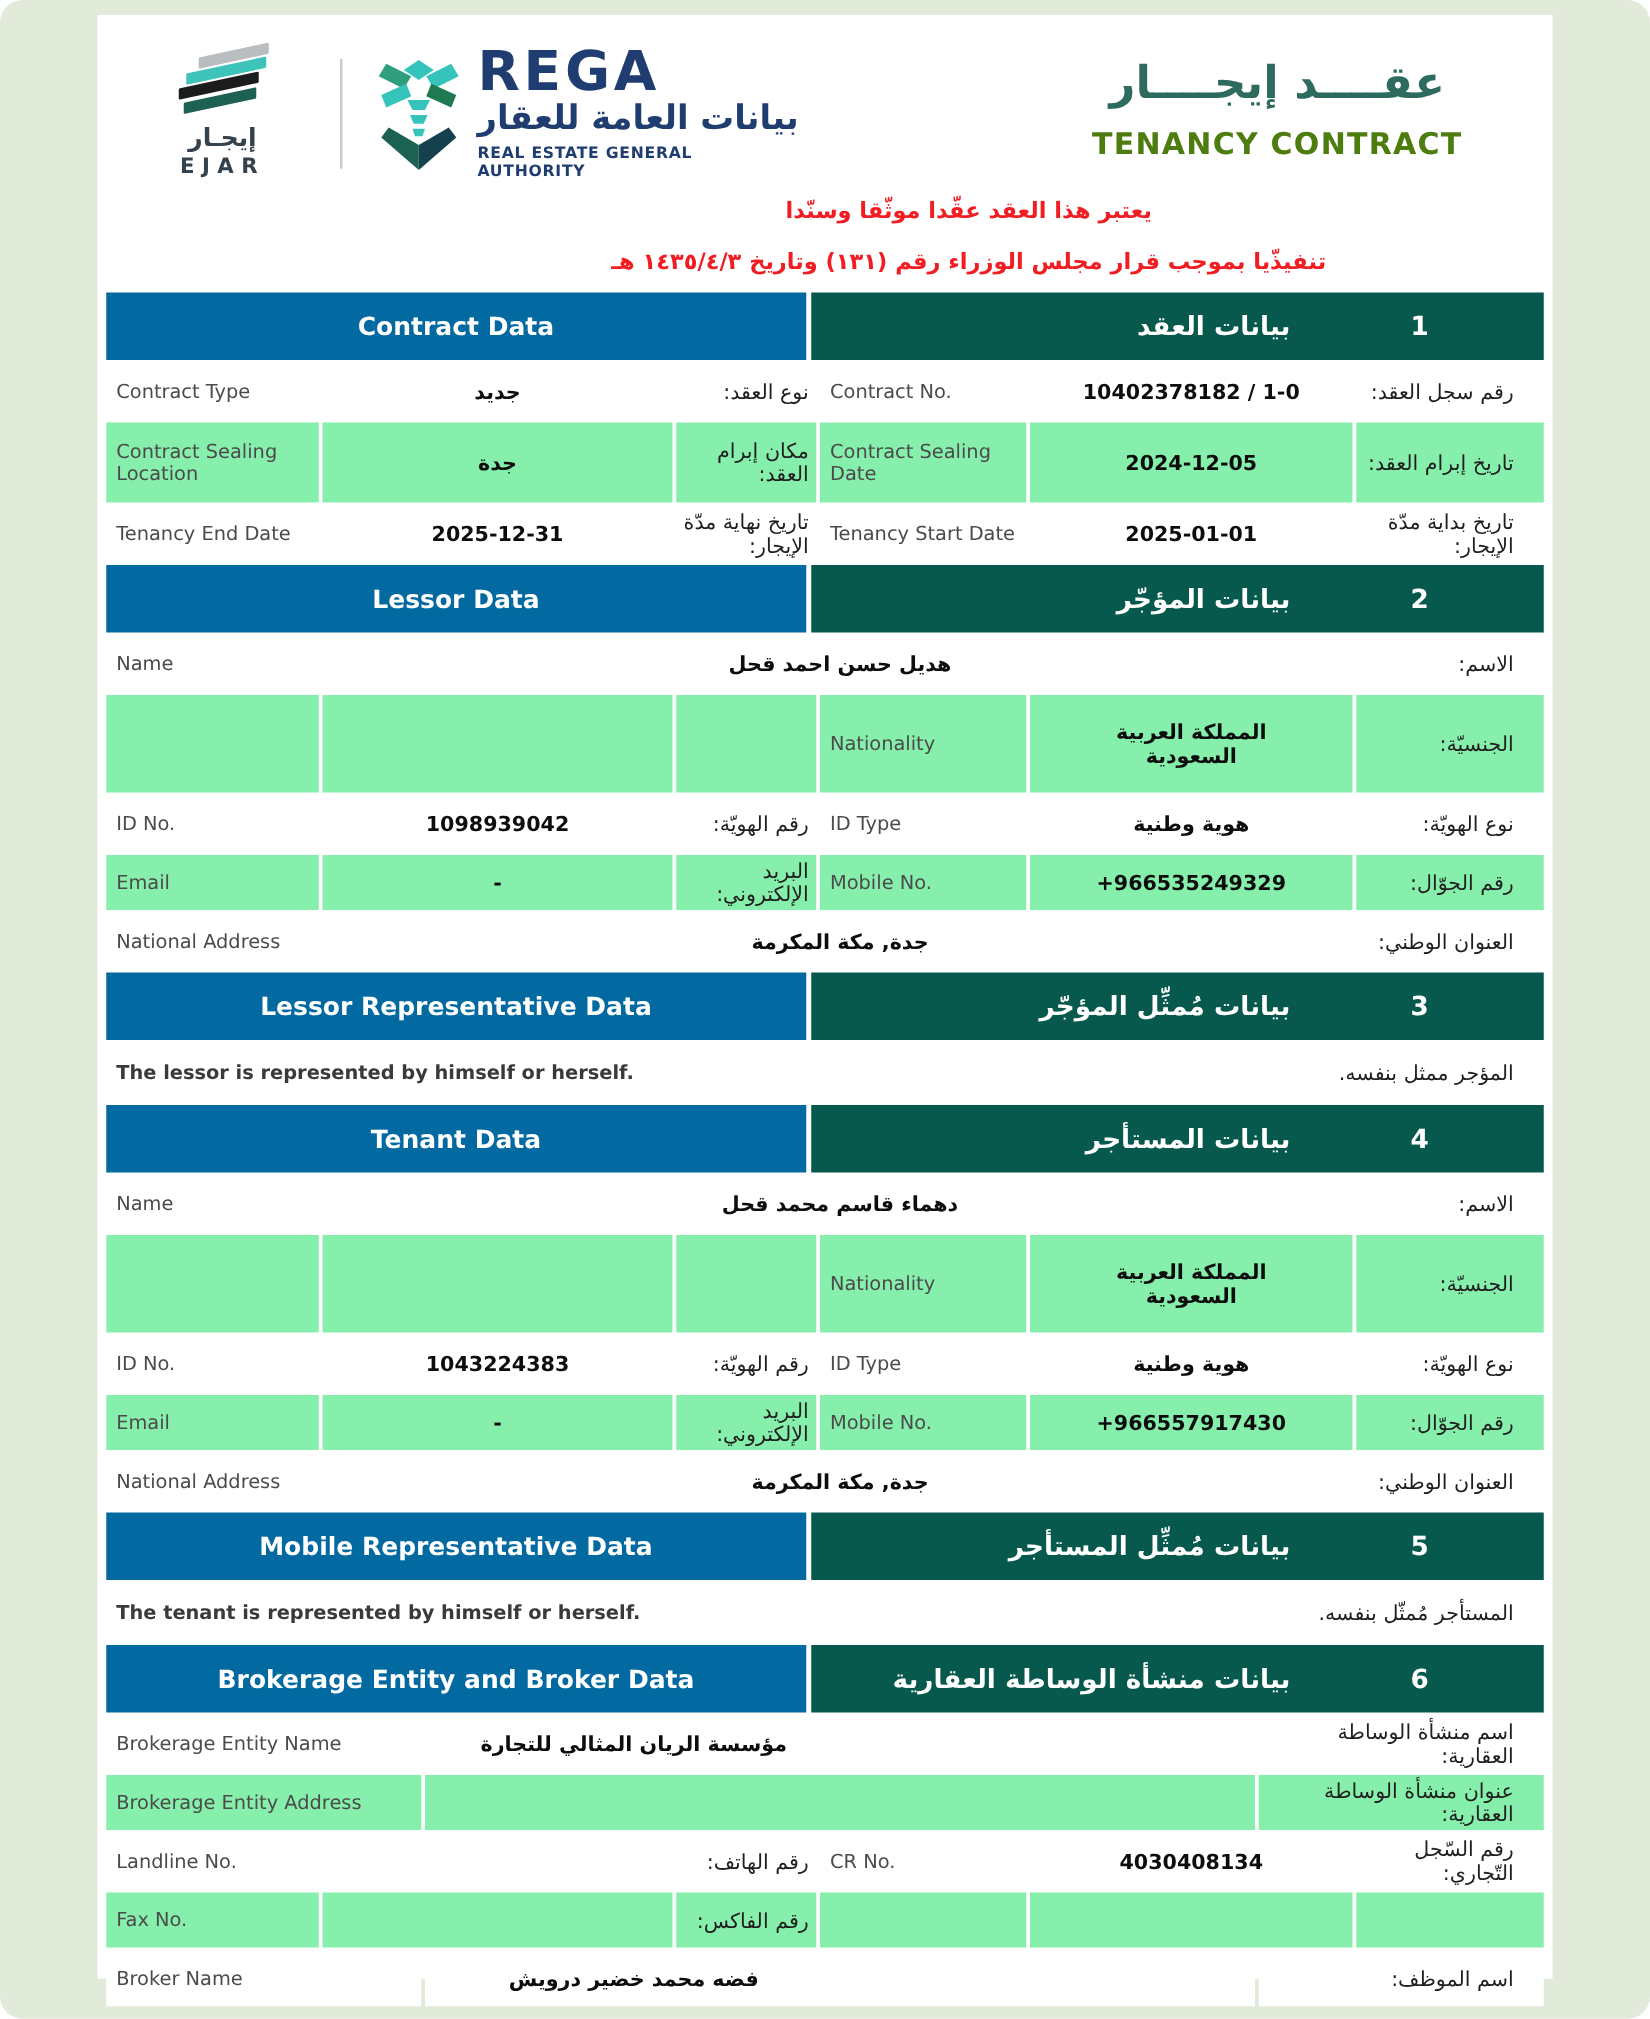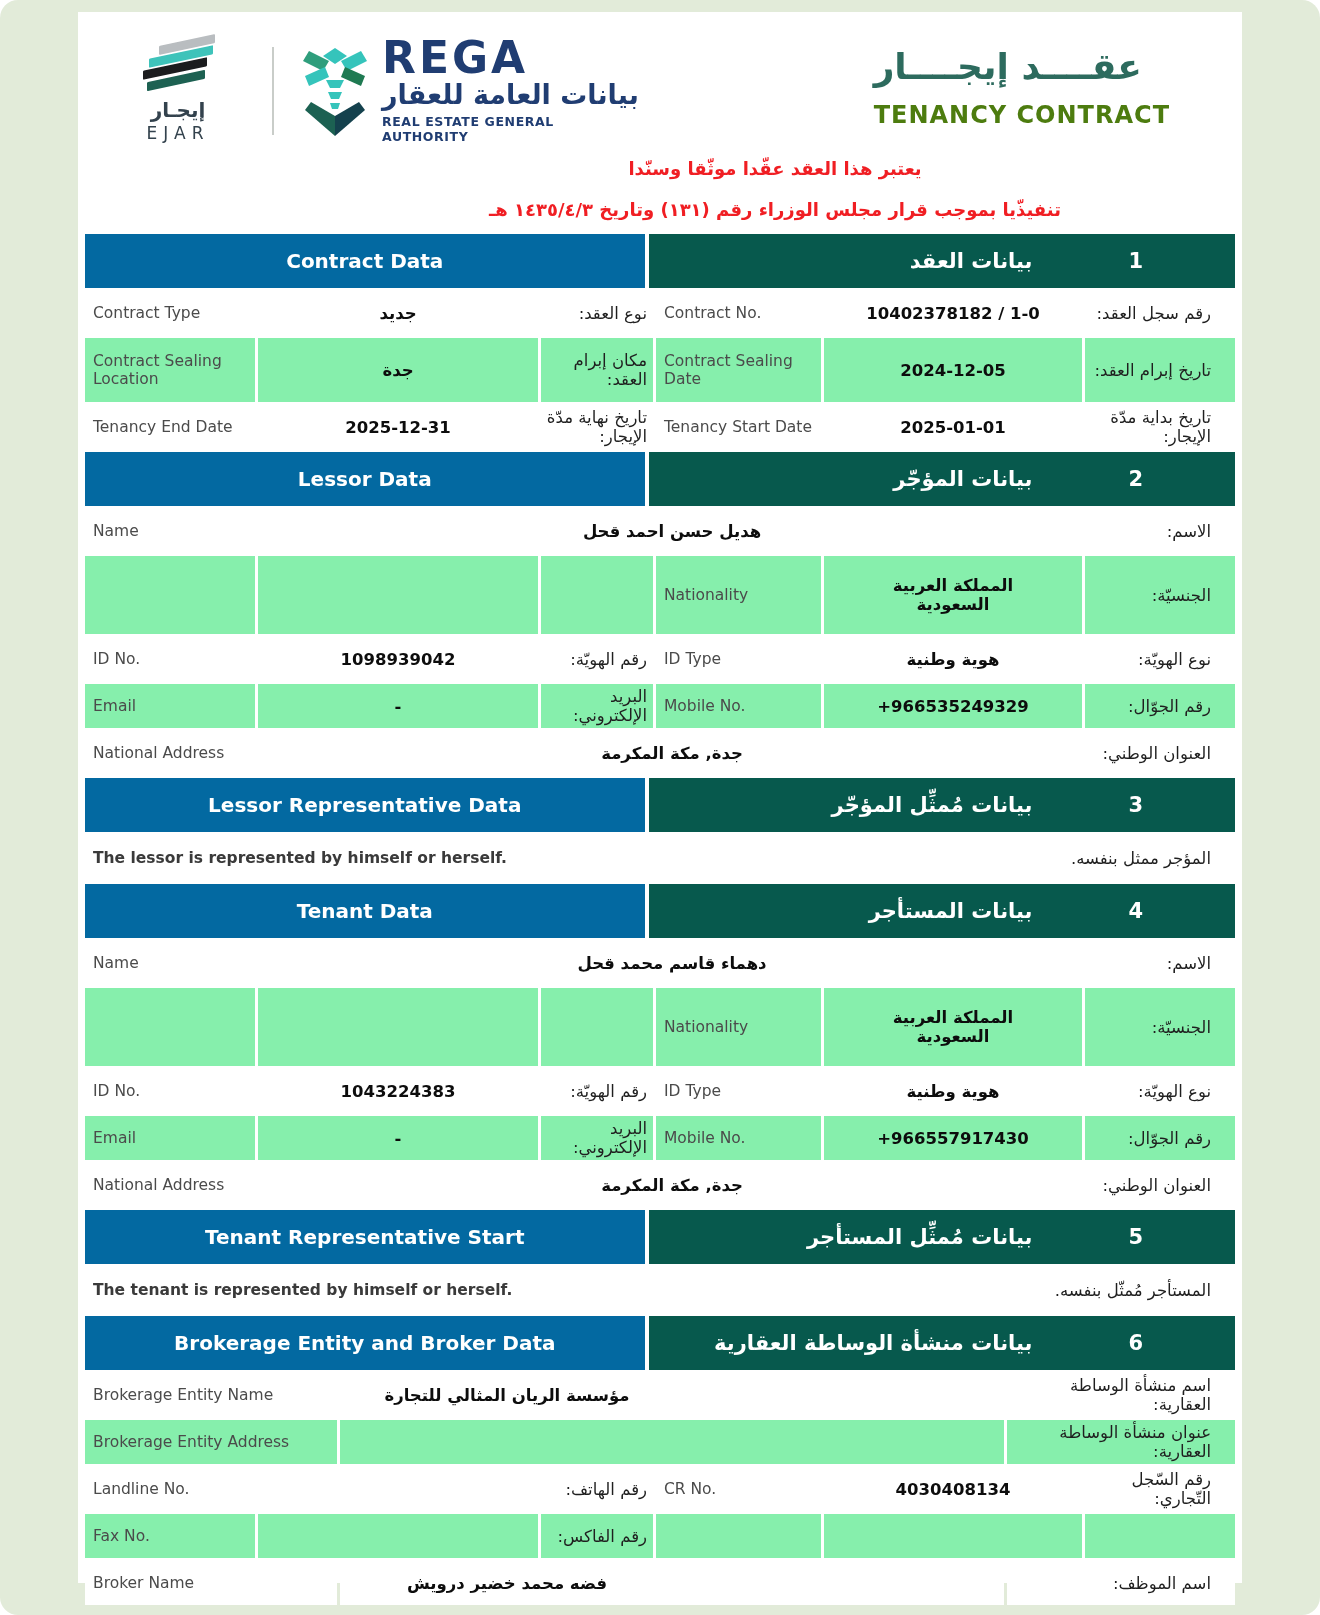--- a/index.html
+++ b/index.html
@@ -15,29 +15,29 @@
   .doc-header{position:relative;height:222px;}
   .logo-row{position:absolute;left:34px;top:26px;display:flex;align-items:center;gap:28px;}
   .ejar{display:flex;flex-direction:column;align-items:center;width:132px;}
   .ejar-stripes{width:78px;height:52px;margin-bottom:6px;}
   .stripe{height:9px;border-radius:1px;transform:skewY(-12deg);}
   .stripe.s1{background:#b9bdc0;width:56px;margin:0 0 3px 20px;}
   .stripe.s2{background:#3ec3ba;width:64px;margin:0 0 3px 10px;}
   .stripe.s3{background:#1b1c1e;width:64px;margin:0 0 3px 4px;}
   .stripe.s4{background:#1d6152;width:58px;margin:0 0 0 8px;}
   .ejar-ar{font-size:20px;font-weight:700;color:#33424d;letter-spacing:2px;}
-  .ejar-en{font-size:17px;font-weight:400;color:#33424d;letter-spacing:6px;margin-top:1px;}
+  .ejar-en{font-size:17px;font-weight:700;color:#33424d;letter-spacing:6px;margin-top:1px;}
   .logo-divider{width:2px;height:88px;background:#c9cdc9;}
   .rega{display:flex;align-items:center;gap:14px;}
   .rega-icon{width:66px;height:90px;}
   .rega-text{display:flex;flex-direction:column;width:258px;}
   .rega-name{font-size:44px;line-height:40px;font-weight:700;color:#203d72;letter-spacing:3px;}
   .rega-ar{font-size:27px;font-weight:700;color:#203d72;text-align:left;direction:rtl;line-height:34px;}
   .rega-en{font-size:12.5px;font-weight:700;color:#203d72;letter-spacing:0.6px;margin-top:2px;}
-  .title-block{position:absolute;right:72px;top:34px;text-align:left;}
+  .title-block{position:absolute;right:72px;top:34px;text-align:center;}
   .title-ar{font-size:36px;font-weight:700;color:#2d6b5e;direction:rtl;}
   .title-en{font-size:24px;color:#4d7c0f;letter-spacing:1px;margin-top:14px;font-weight:700;}
   .notice{position:absolute;top:136px;left:230px;right:0;text-align:center;direction:rtl;
           color:#f01e23;font-weight:700;font-size:18px;line-height:41px;}
 
   
   .table{margin:0 7px;direction:rtl;}
   .section-bar{display:flex;direction:rtl;gap:4px;height:54px;margin-bottom:3px;}
   .bar-ar{flex:0 0 51%;background:#07594d;display:flex;align-items:center;
           padding-right:92px;gap:96px;box-sizing:border-box;}
@@ -249,21 +249,21 @@
         <div class="c-ar outer">العنوان الوطني:</div>
         <div class="c-val"><bdi>جدة, مكة المكرمة</bdi></div>
         <div class="c-en">National Address</div>
       </div>
       <div class="section-bar">
         <div class="bar-ar">
           <div class="section-number">5</div>
           <div class="section-title-ar">بيانات مُمثِّل المستأجر</div>
         </div>
         <div class="bar-en">
-          <div class="section-title-en">Tenant Representative Start</div>
+          <div class="section-title-en">Mobile Representative Data</div>
         </div>
       </div>
       <div class="row note">
         <div class="note-ar">المستأجر مُمثّل بنفسه.</div>
         <div class="note-en">The tenant is represented by himself or herself.</div>
       </div>
       <div class="section-bar">
         <div class="bar-ar">
           <div class="section-number">6</div>
           <div class="section-title-ar">بيانات منشأة الوساطة العقارية</div>

